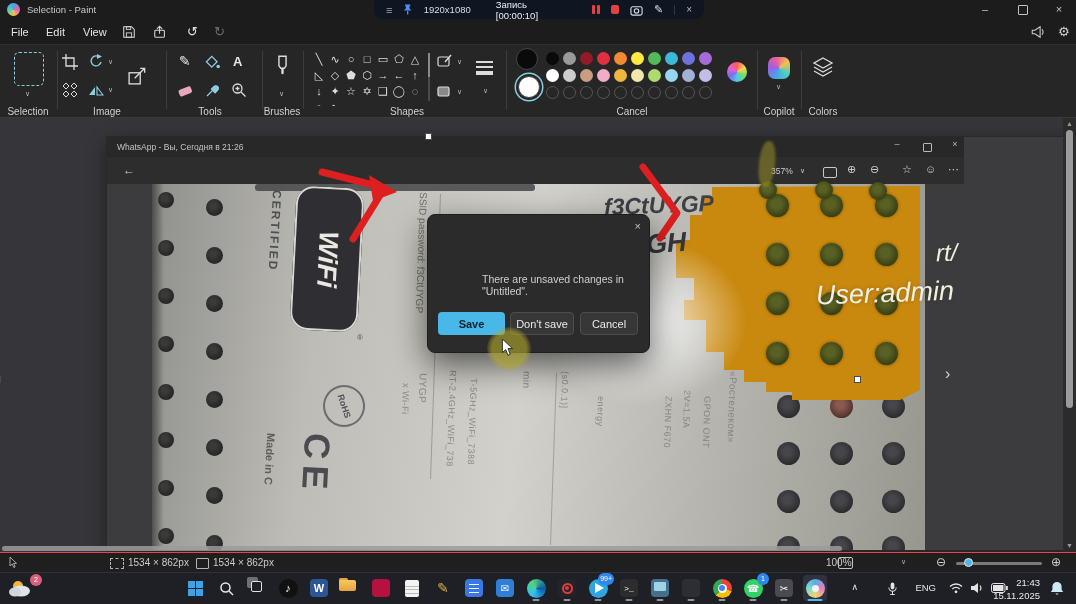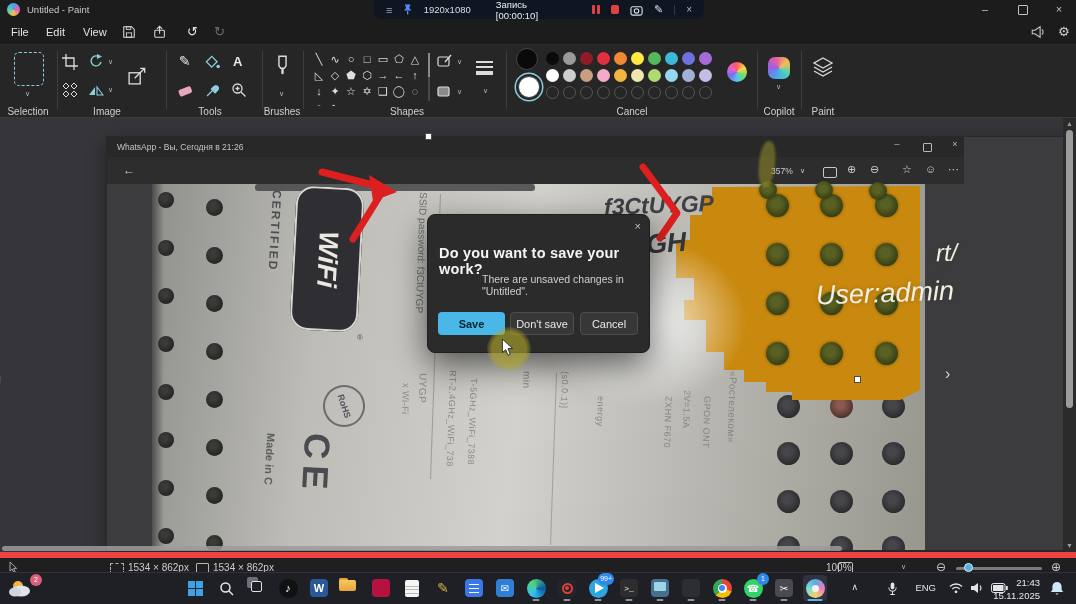--- a/index.html
+++ b/index.html
@@ -96,21 +96,21 @@
   .dbtn.save{left:10px;width:67px;background:#49b7e8;color:#06222f;font-weight:600;}
   .dbtn.plain{background:#373737;border:1px solid #4d4d4d;color:#e8e8e8;}
 
   
   .cursorhalo{position:absolute;left:487px;top:327px;width:44px;height:44px;border-radius:50%;
               background:radial-gradient(circle,rgba(178,168,42,.62) 55%,rgba(178,168,42,0) 75%);z-index:60;}
   .cursorstreak{position:absolute;left:866px;top:141px;width:16px;height:46px;border-radius:45%;
                 background:rgba(160,152,38,.5);transform:rotate(6deg);filter:blur(1px);z-index:45;}
 
   
-  .statusbar{position:absolute;left:0;top:552px;width:1076px;height:20px;background:#1f1f1f;border-top:6px solid #ef4444;box-sizing:border-box;font-size:10px;color:#cbcbcb;}
+  .statusbar{position:absolute;left:0;top:552px;width:1076px;height:20px;background:#1f1f1f;border-top:1px solid #ef4444;box-sizing:border-box;font-size:10px;color:#cbcbcb;}
   .sb-dashedrect{position:absolute;left:110px;top:5px;width:12px;height:9px;border:1px dashed #b5b5b5;border-radius:1px;}
   .sb-rect{position:absolute;left:196px;top:5px;width:11px;height:9px;border:1px solid #b5b5b5;border-radius:1px;}
   .sb-fit{position:absolute;left:838px;top:4px;width:13px;height:10px;border:1.2px solid #c0c0c0;border-radius:2px;}
   .sliders{position:absolute;left:956px;top:9px;width:86px;height:2.5px;background:#7b7b7b;border-radius:2px;}
   .sliderthumb{position:absolute;left:964px;top:5px;width:9px;height:9px;border-radius:50%;background:#55b2e4;border:1.5px solid #dfe9ef;box-sizing:border-box;}
 
   
   .taskbar{position:absolute;left:0;top:572px;width:1076px;height:32px;background:#1e2026;border-top:1px solid #30323a;box-sizing:border-box;}
   .apps{position:absolute;left:183px;top:2px;display:flex;gap:7px;}
   .app{position:relative;width:24px;height:26px;display:flex;align-items:center;justify-content:center;border-radius:4px;}
@@ -146,21 +146,21 @@
   .paintc{position:relative;width:19px;height:19px;border-radius:50%;background:conic-gradient(#5aa8e8,#e87fc0,#f2d36b,#7adfd0,#5aa8e8);}
   .paintc i{position:absolute;left:6px;top:6px;width:7px;height:7px;border-radius:50%;background:#f2f2f2;}
 </style>
 </head>
 <body>
 
 <div id="app">
 
   <div class="titlebar">
     <span class="plogo"></span>
-    <span class="ptitle">Untitled - Paint</span>
+    <span class="ptitle">Selection - Paint</span>
     <span class="wbtn" style="left:968px;">–</span>
     <span class="wbtn" style="left:1006px;"><i class="maxglyph"></i></span>
     <span class="wbtn" style="left:1042px;">×</span>
   </div>
 
   <div class="recorder">
     <span class="rec-glyph">≡</span>
     <svg width="10" height="13" viewBox="0 0 10 13">
         <path d="M2,1h6l-1.4,4 2.4,2.5H1L3.4,5z" fill="#4f8df7"></path>
         <line x1="5" y1="8" x2="5" y2="12" stroke="#4f8df7" stroke-width="1.4"></line>
@@ -381,21 +381,21 @@
     <span class="chev" style="left:776px;top:38px;">∨</span>
     <span class="glabel" style="left:779px;">Copilot</span>
     <div class="rdiv" style="left:801px;"></div>
 
     <span class="abs" style="left:812px;top:11px;">
       <svg width="22" height="22" viewBox="0 0 22 22">
           <path d="M11,2L20,7 11,12 2,7z" fill="none" stroke="#dcdcdc" stroke-width="1.3"></path>
           <path d="M2,11l9,5 9,-5 M2,15l9,5 9,-5" fill="none" stroke="#dcdcdc" stroke-width="1.3"></path>
         </svg>
       </span>
-    <span class="glabel" style="left:823px;">Paint</span>
+    <span class="glabel" style="left:823px;">Colors</span>
   </div>
 
   <div class="workspace">
 
     <div class="canvas">
 
       <div class="watitle">
         <span class="watitletxt">WhatsApp - Вы, Сегодня в 21:26</span>
         <span class="wawbtn" style="left:780px;">–</span>
         <span class="wawbtn" style="left:810px;"><i style="display:inline-block;width:7px;height:7px;border:1px solid #b8b8b8;border-radius:1px;margin-top:4px;"></i></span>
@@ -521,21 +521,20 @@
       <span class="vthumb"></span>
       <span class="varrow" style="top:424px;">▼</span>
     </div>
     <div class="hthumb"></div>
 
     <div class="cursorstreak" style="left:759px;top:23px;"></div>
   </div>
 
   <div class="dialog">
     <span class="dlg-close">×</span>
-    <div class="dlg-title">Do you want to save your work?</div>
     <div class="dlg-body">There are unsaved changes in "Untitled".</div>
     <div class="dbtn save">Save</div>
     <div class="dbtn plain" style="left:82px;width:64px;">Don't save</div>
     <div class="dbtn plain" style="left:152px;width:58px;">Cancel</div>
   </div>
 
   <div class="cursorhalo"></div>
   <svg class="abs" style="left:501px;top:339px;z-index:61;" width="14" height="18" viewBox="0 0 12 16">
     <polygon points="1,0 1,12 4,9.5 6,14.5 8,13.5 6,8.5 10,8.5" fill="#fff" stroke="#222" stroke-width="0.8"></polygon>
   </svg>

